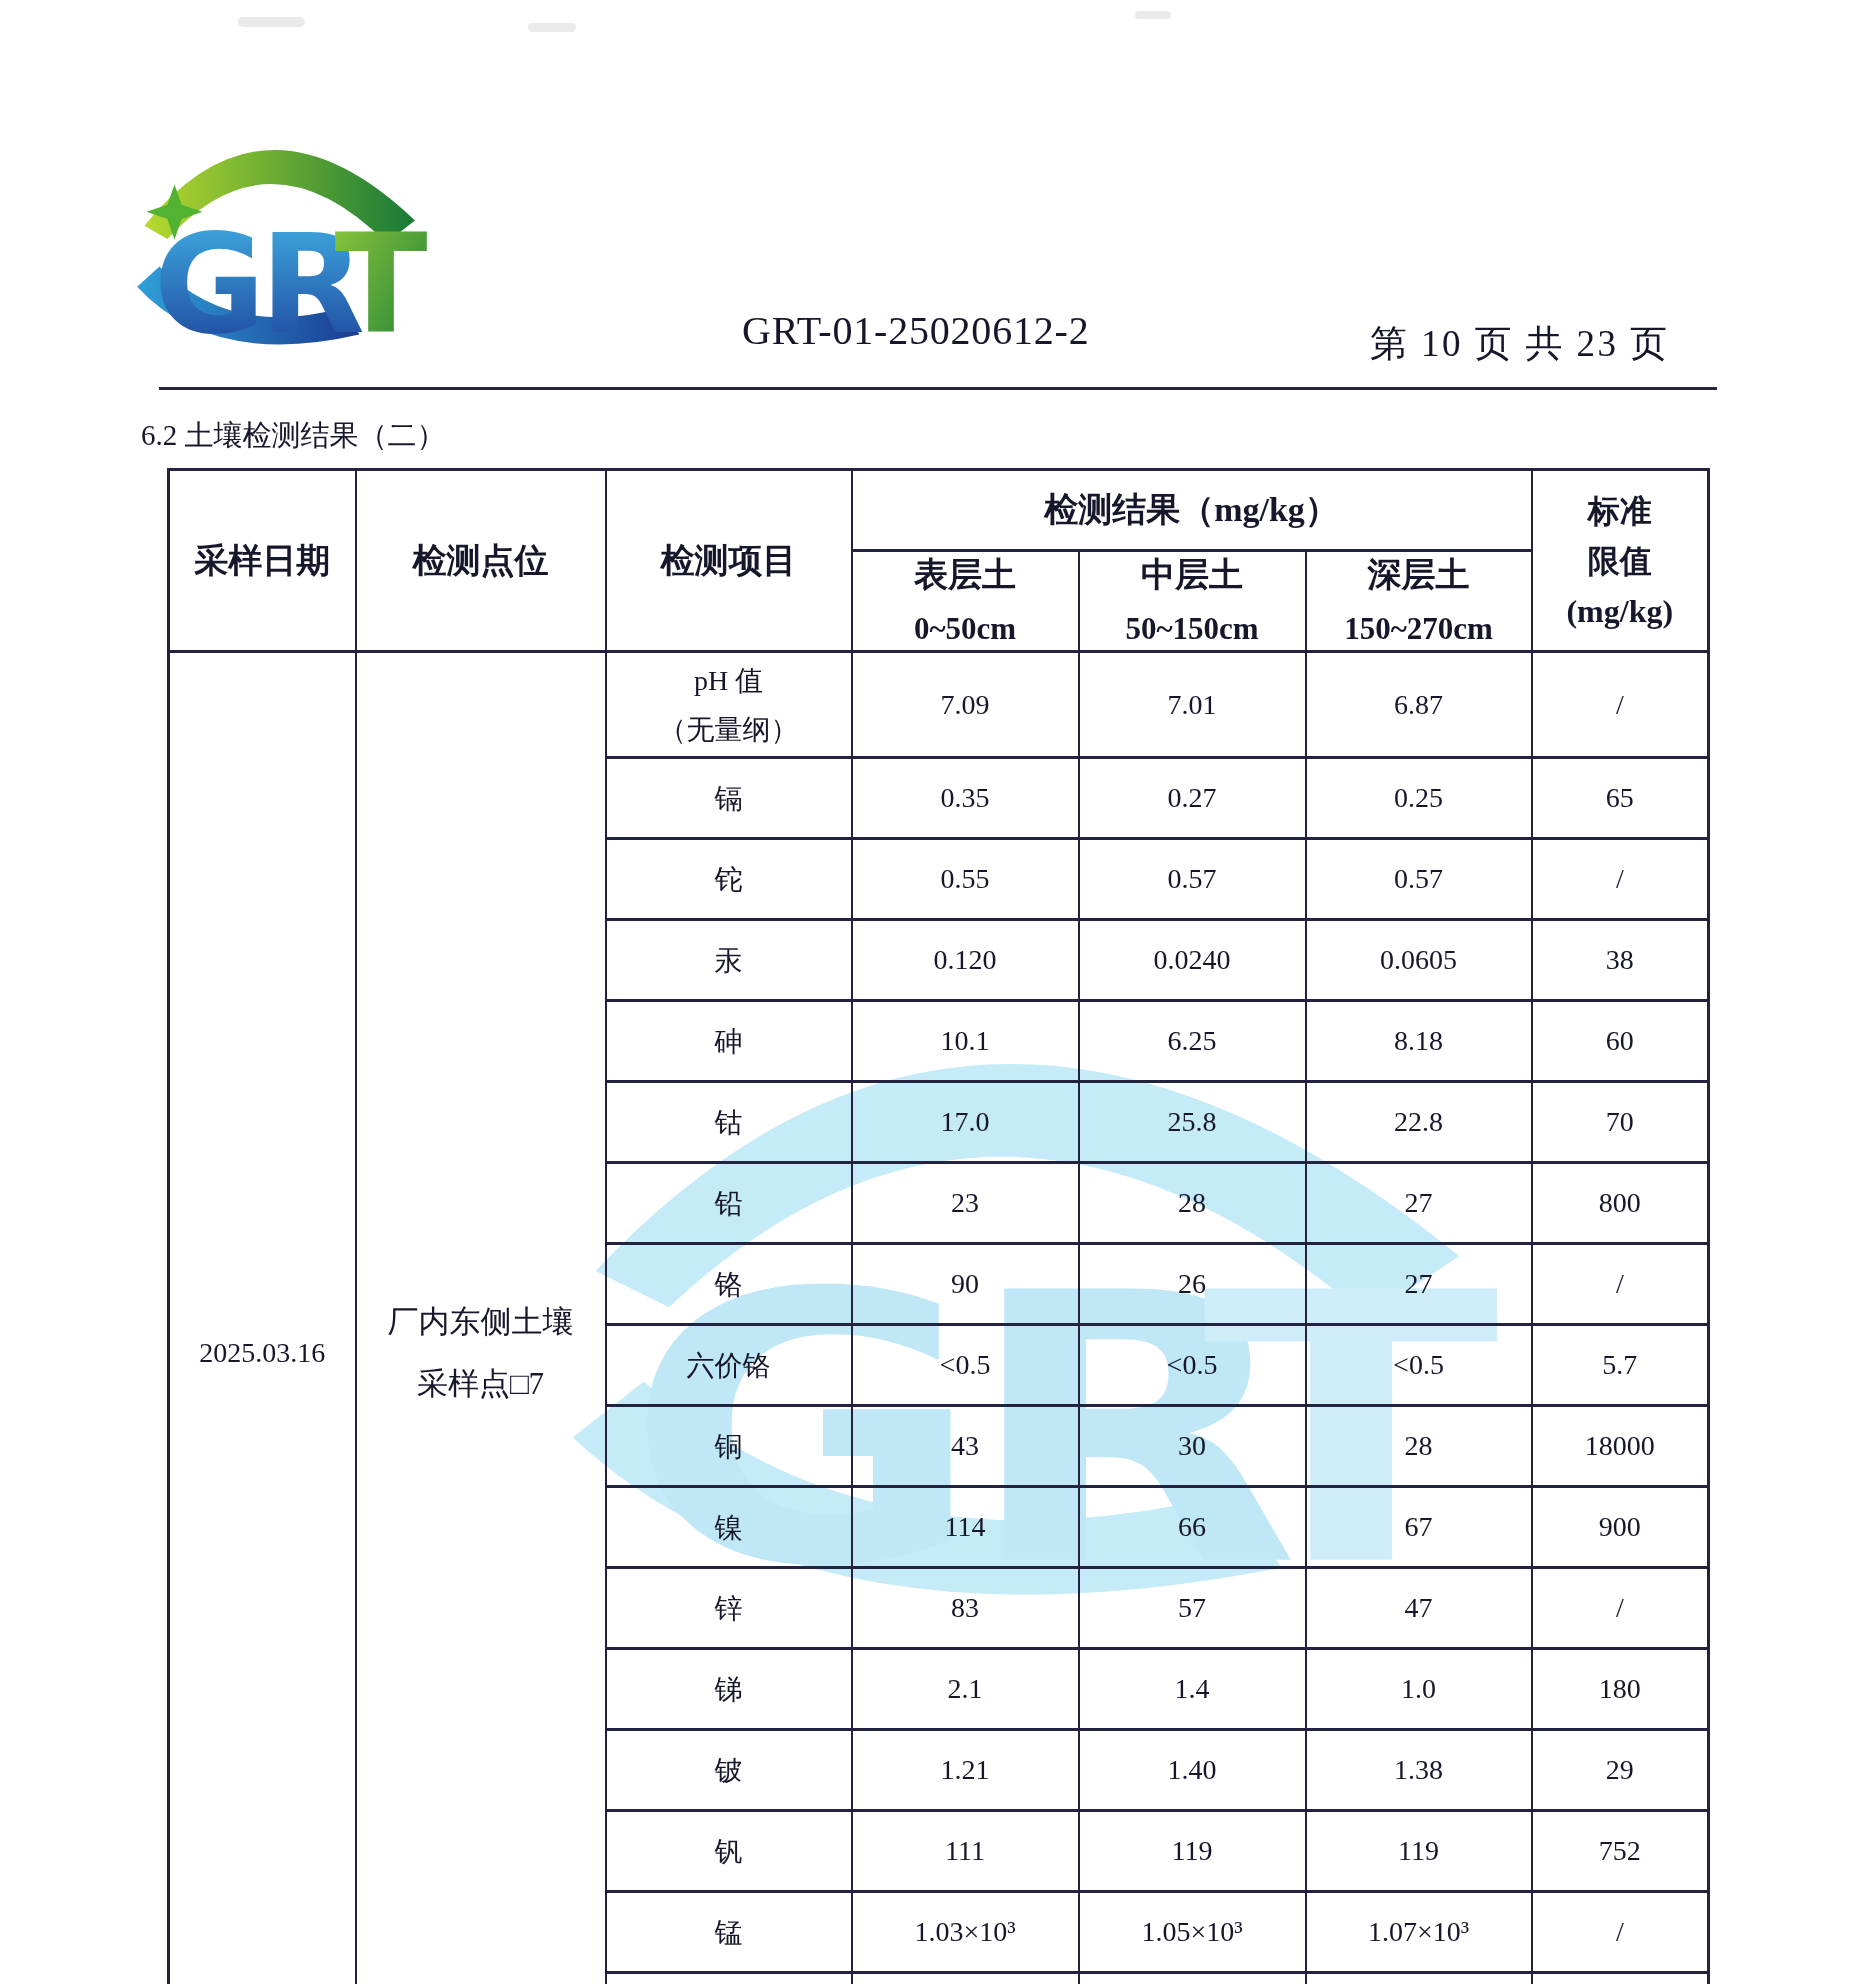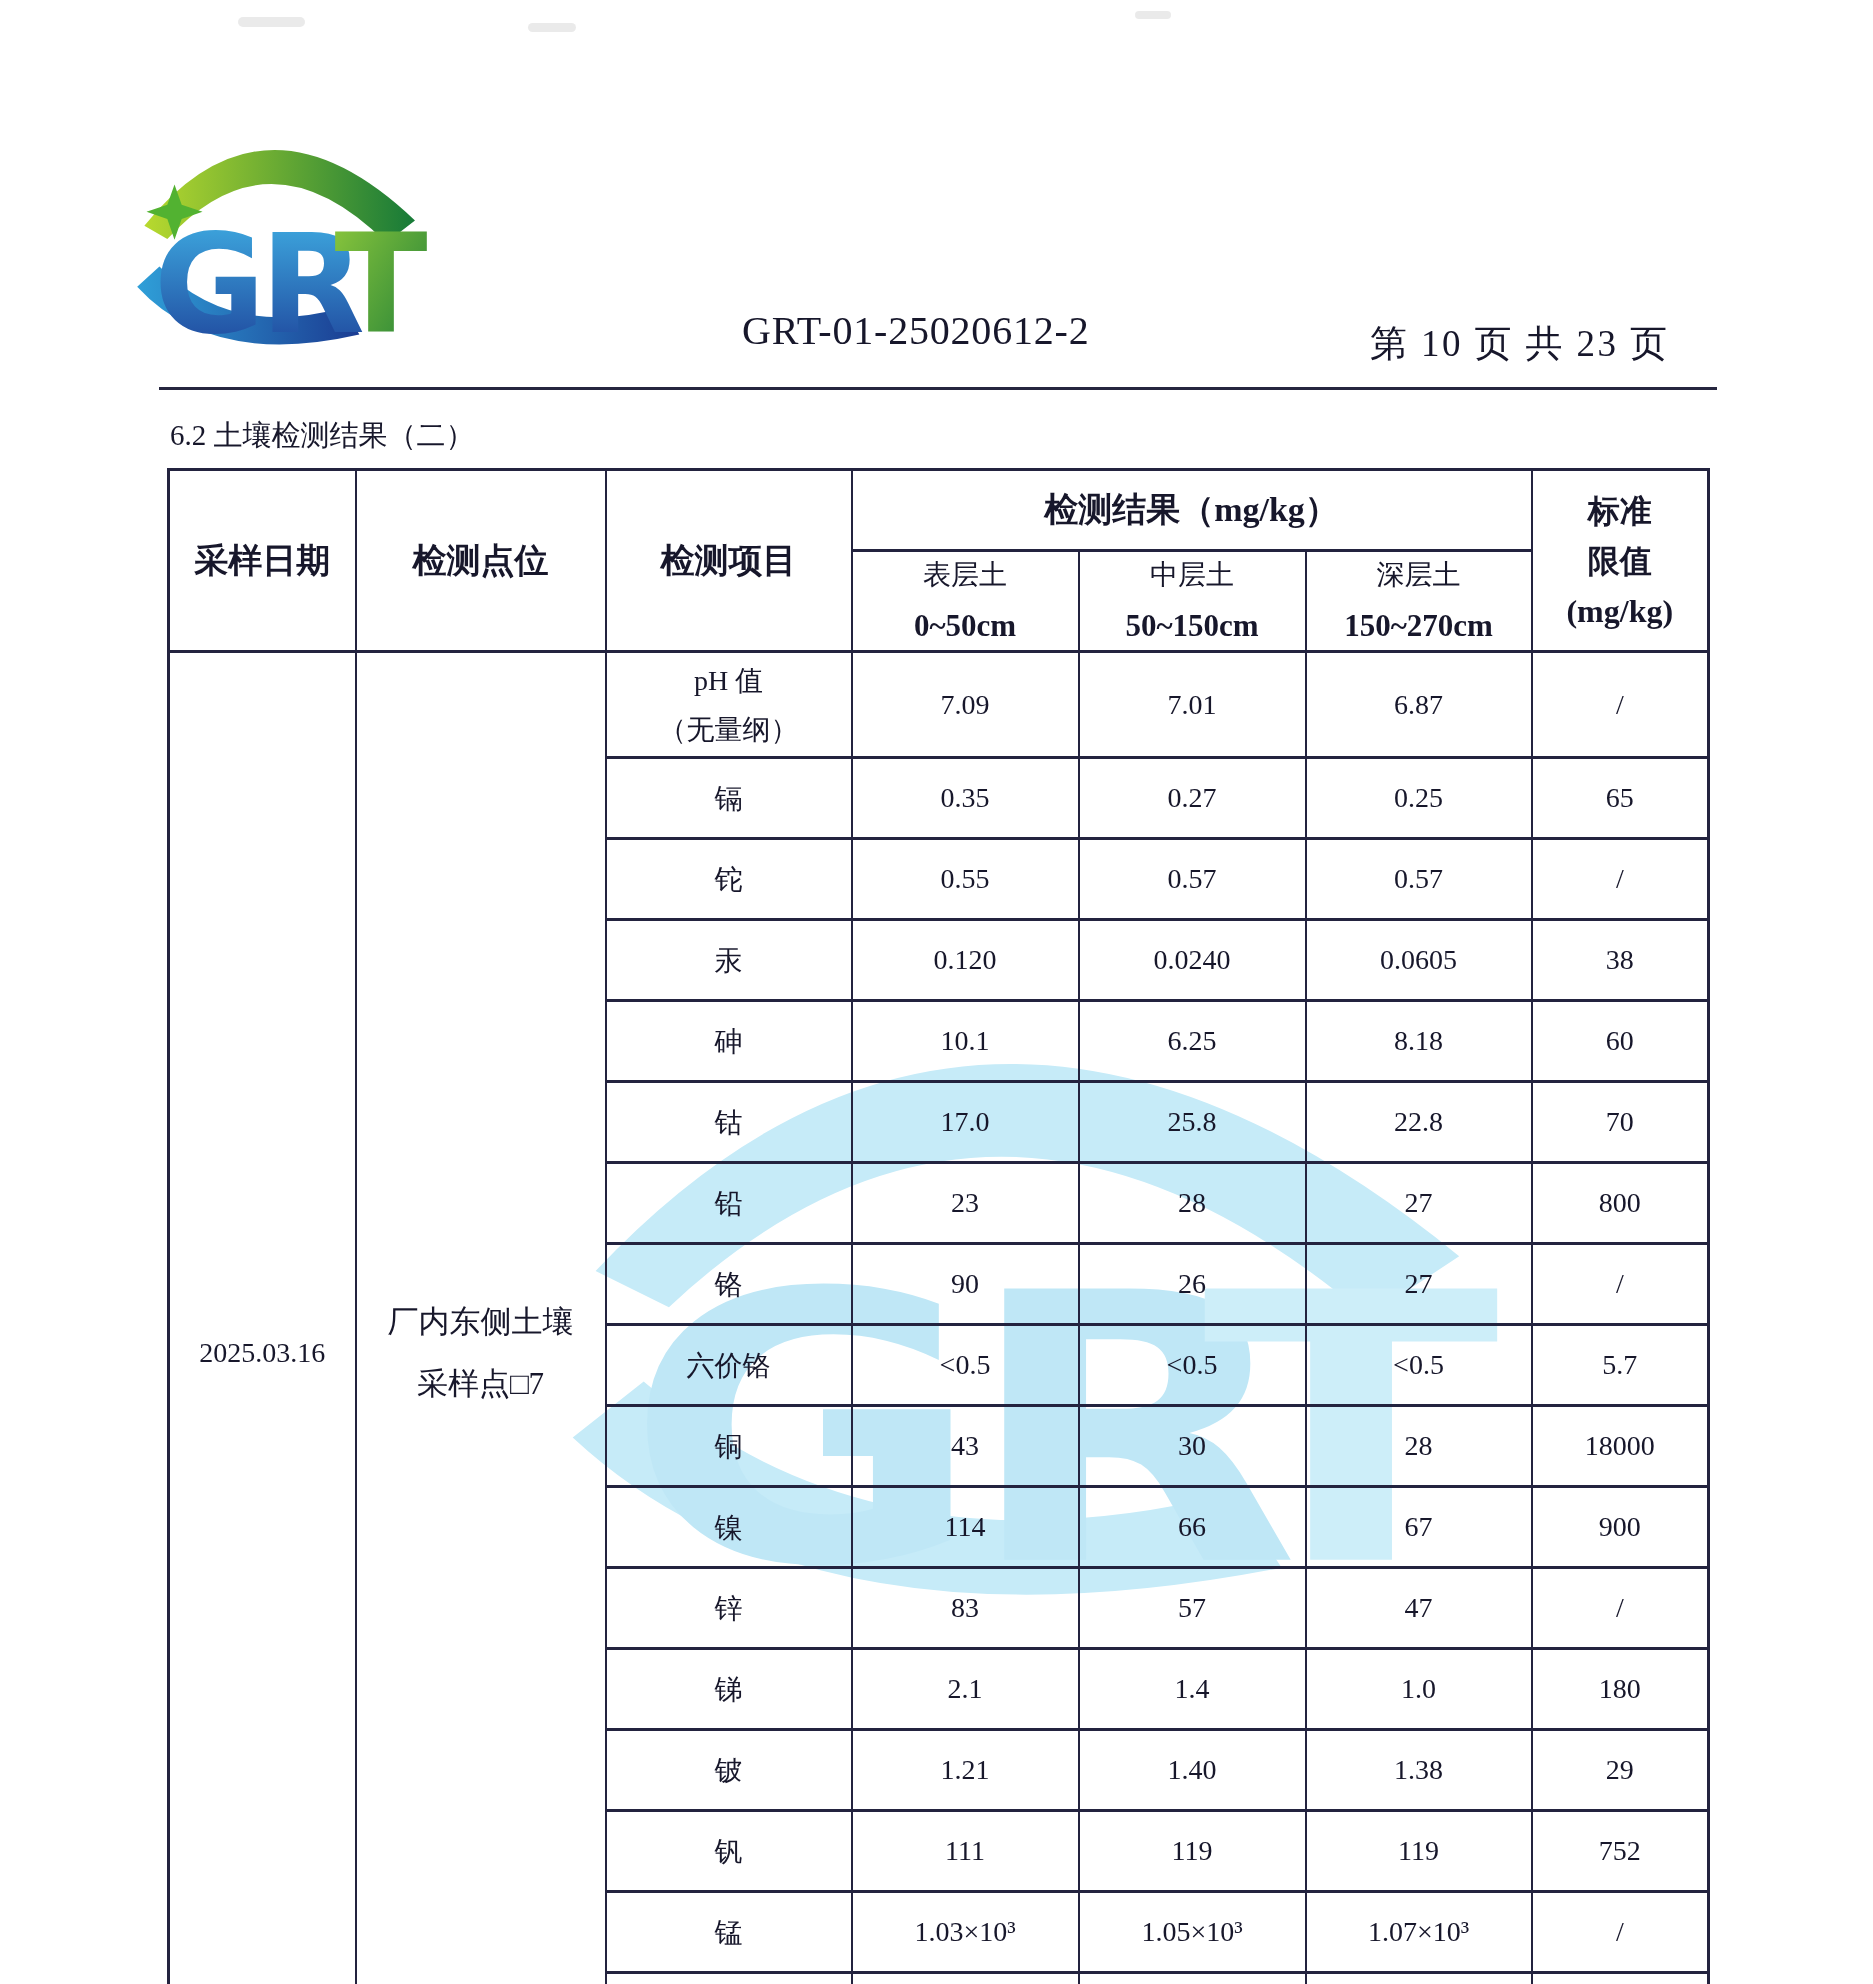--- a/index.html
+++ b/index.html
@@ -25,35 +25,35 @@
 
   .content{position:relative;z-index:1;}
 
   
   .logo{position:absolute;left:116px;top:102px;width:318px;height:262px;}
 
   
   .doc-code{position:absolute;left:742px;top:307px;font-size:40px;letter-spacing:0.8px;white-space:nowrap;}
   .page-info{position:absolute;left:1370px;top:319px;font-size:37px;letter-spacing:2.4px;white-space:nowrap;}
   .header-rule{position:absolute;left:159px;top:387px;width:1558px;height:2.8px;background:#26263f;}
-  .section-title{position:absolute;left:170px;top:416px;font-size:29px;white-space:nowrap;}
+  .section-title{position:absolute;left:141px;top:416px;font-size:29px;white-space:nowrap;}
 
   
   table.results{position:absolute;left:167px;top:468px;width:1540px;
     border-collapse:collapse;table-layout:fixed;background:transparent;
     border:3.6px solid var(--line);}
   .results th,.results td{
     border:2px solid var(--line);
     border-top-width:3.6px;border-bottom-width:3.6px;
     text-align:center;vertical-align:middle;color:var(--ink);
     overflow:hidden;}
   .results thead tr.h1 th{height:81px;}
   .results thead tr.h2 th{height:101px;border-top-width:2px;}
   .results thead th{font-weight:bold;font-size:34px;margin-left:12px;}
-  .results .layer{font-size:28px;font-weight:normal;line-height:1.0;}
+  .results .layer{font-size:34px;font-weight:bold;line-height:1.0;}
   .results .depth{font-size:31px;font-weight:bold;line-height:1.0;margin-top:20.6px;}
   .results .limit-head div{font-size:32px;line-height:50px;}
   .results tbody td{font-size:28px;}
   .results tbody tr{height:81px;}
   .results tbody tr.ph-row{height:106px;}
   .item-cell{font-size:29px;white-space:pre-line;line-height:1.75;}
   .date-cell{font-size:26px;}
   .point-cell .point-inner{width:206px;margin:0 auto;font-size:31px;line-height:2.0;}
   .value-cell{font-size:28px;}
 </style>

